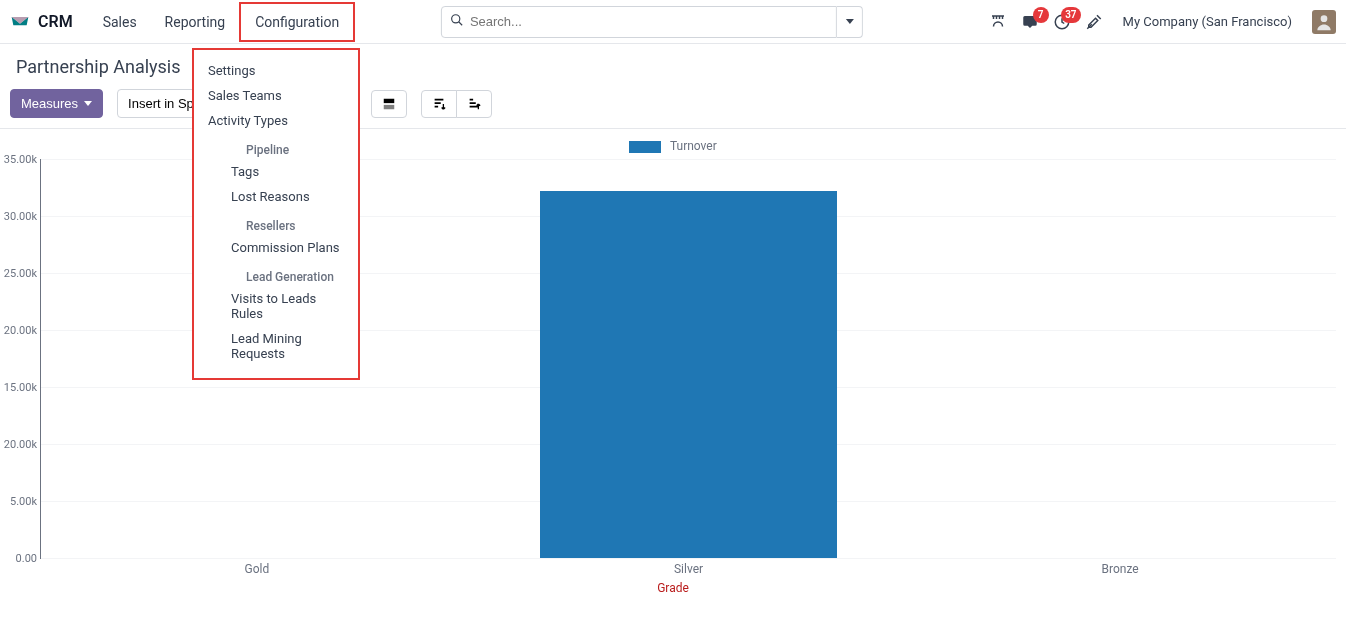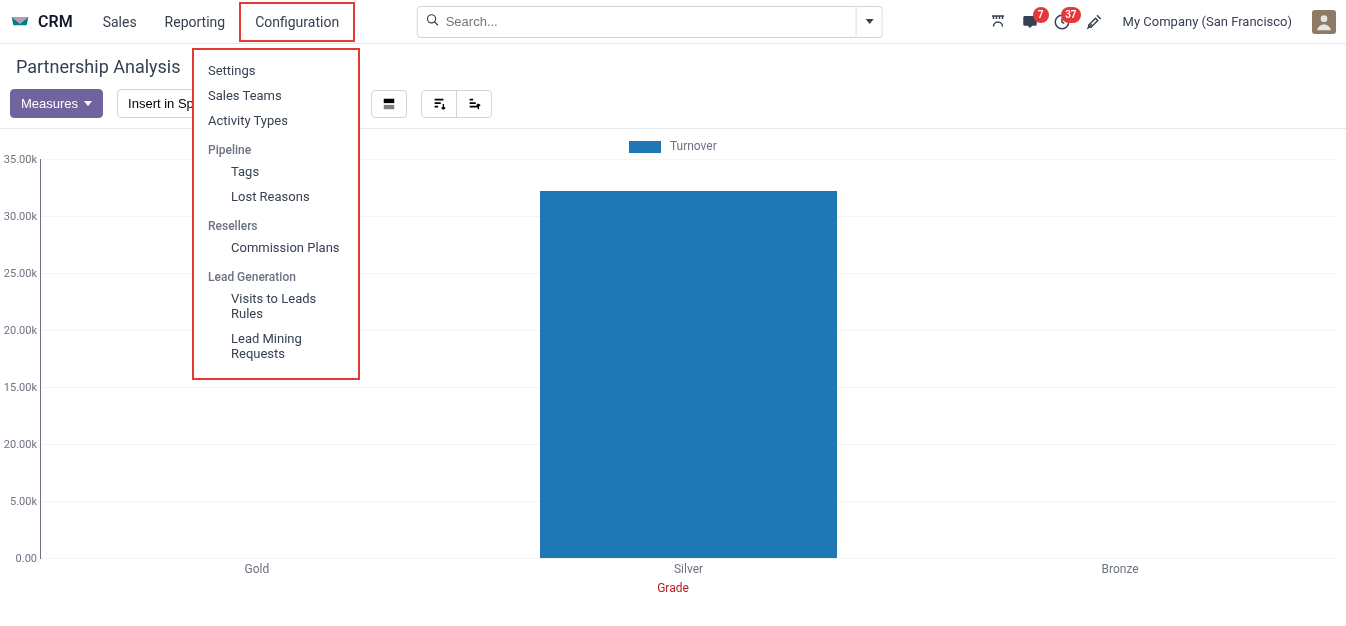--- a/index.html
+++ b/index.html
@@ -11,37 +11,37 @@
   .nav-item.active { border: 2px solid #e53935; background: #fff; }
   .spacer { flex: 1; }
   .top-icons { display: flex; align-items: center; gap: 14px; }
   .icon-btn { position: relative; display: inline-flex; align-items: center; justify-content: center; cursor: pointer; color:#374151; }
   .badge { position: absolute; top: -6px; right: -10px; min-width: 16px; height: 16px; padding: 0 4px; background: #e5383b; color: #fff; font-size: 10px; font-weight: 600; border-radius: 16px; display: flex; align-items: center; justify-content: center; }
   .company-name { font-size: 13px; color: #374151; margin: 0 6px; text-align: center; }
   .avatar { width: 24px; height: 24px; border-radius: 3px; background: #8f7a66; display: inline-flex; align-items: center; justify-content: center; font-size: 12px; color: #fff; }
   .subbar { display: flex; align-items: center; padding: 12px 16px; gap: 10px; }
   .page-title { font-size: 18px; color: #374151; margin-right: 4px; }
   .gear-small { font-size: 12px; color: #6b7280; cursor: pointer; }
-  .searchbox { display: flex; align-items: center; border: 1px solid #d1d5db; border-radius: 4px; height: 32px; padding: 0 8px; width: 440px; background: #fff; }
+  .searchbox { display: flex; align-items: center; border: 1px solid #d1d5db; border-radius: 4px; height: 32px; padding: 0 8px; width: 396px; background: #fff; }
   .searchbox input { border: none; outline: none; flex: 1; font-size: 13px; background: transparent; }
   .searchbox .mag { margin-right: 6px; color: #374151; }
   .drop-btn { border: 1px solid #d1d5db; border-left: none; border-top-left-radius:0; border-bottom-left-radius:0; border-radius: 0 4px 4px 0; height: 32px; width: 26px; display: flex; align-items: center; justify-content: center; cursor: pointer; background:#fff; }
   .toolbar { display: flex; align-items: center; padding: 0 10px 10px 10px; gap: 14px; border-bottom: 1px solid #e5e7eb; }
   .btn { border: 1px solid #d1d5db; background: #fff; padding: 6px 10px; border-radius: 4px; font-size: 13px; cursor: pointer; display: inline-flex; align-items: center; gap: 6px; }
   .btn.primary { background: #71639e; border-color: #71639e; color: #fff; }
   .btn-group { display: inline-flex; }
   .btn-group .btn { border-radius: 0; margin-left: -1px; }
   .btn-group .btn:first-child { border-top-left-radius: 4px; border-bottom-left-radius: 4px; margin-left: 0; }
   .btn-group .btn:last-child { border-top-right-radius: 4px; border-bottom-right-radius: 4px; }
   .btn svg { width: 14px; height: 14px; }
   .caret { width:0; height:0; border-left:4px solid transparent; border-right:4px solid transparent; border-top:5px solid currentColor; display:inline-block; }
 
   
   .dropdown { position: absolute; top: 48px; left: 192px; width: 168px; background: #fff; border: 2px solid #e53935; z-index: 100; padding: 8px 0 12px 0; }
-  .dropdown .section-label { font-size: 12px; color: #6b7280; padding: 10px 14px 2px 14px; font-weight: 500; }
+  .dropdown .section-label { font-size: 12px; color: #6b7280; padding: 10px 14px 2px 14px; font-weight: 500; margin-left: 38px; }
   .dropdown .menu-item { font-size: 13px; color: #374151; padding: 5px 14px 5px 14px; cursor: pointer; }
   .dropdown .indent { padding-left: 37px; }
 
   
   .chart-area { position: relative; width: 100%; height: 480px; }
   .legend { text-align: center; padding-top: 10px; font-size: 12px; color: #6b7280; }
   .legend .swatch { display: inline-block; width: 32px; height: 12px; background: #1f77b4; vertical-align: middle; margin-right: 6px; }
   .plot { position: relative; margin: 6px 10px 0 40px; height: 400px; border-left: 1px solid #6b7280; border-bottom: 1px solid #6b7280; }
   .grid-line { position:absolute; left:0; right:0; border-top:1px solid #f3f4f6; }
   .ytick { position: absolute; left: -42px; width: 38px; text-align: right; font-size: 11px; color: #6b7280; transform: translateY(-50%); }

